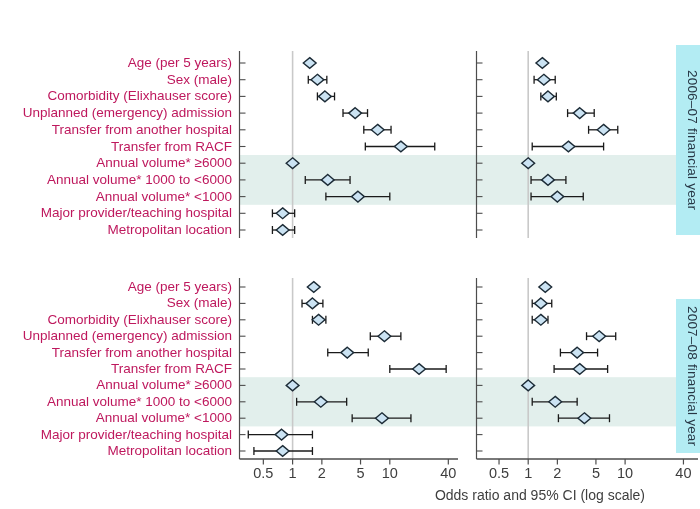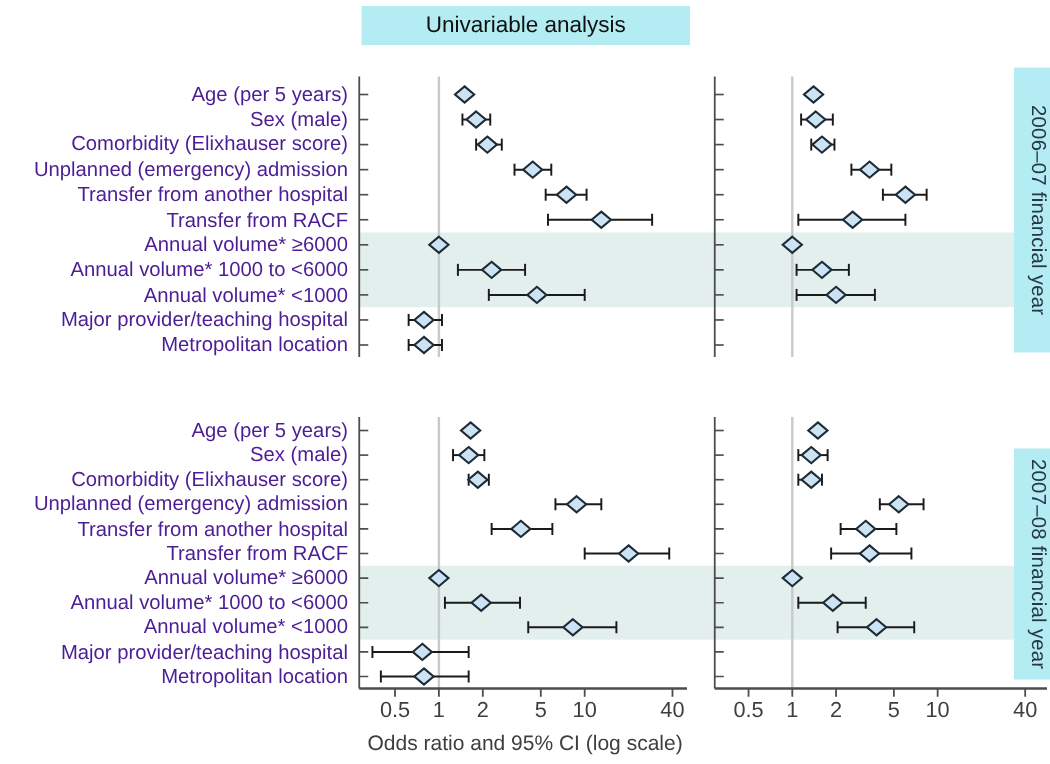--- a/index.html
+++ b/index.html
@@ -7,31 +7,30 @@
        font-family:"Liberation Sans",sans-serif;}
   .hdr{position:absolute;top:4px;height:26px;line-height:26px;text-align:center;
        font-size:15px;color:#101010;}
   .hdr-uni{left:241px;width:219px;}
   .hdr-multi{left:477px;width:220px;}
   .sidebar{position:absolute;left:676px;width:24px;writing-mode:vertical-rl;
        text-align:center;font-size:13.5px;color:#273745;letter-spacing:0.2px;}
   .sb1{top:45px;height:190px;}
   .sb2{top:299px;height:154px;}
   .row-label{position:absolute;right:468px;height:16px;line-height:16px;
-       font-size:13.5px;color:#4c1d95;white-space:nowrap;text-align:right;}
-  .xlabel{position:absolute;left:245px;width:400px;top:487px;text-align:left;
+       font-size:13.5px;color:#be185d;white-space:nowrap;text-align:right;}
+  .xlabel{position:absolute;left:245px;width:400px;top:487px;text-align:right;
        font-size:14px;color:#3e3e3e;}
   svg{position:absolute;left:0;top:0;}
   svg text{font-family:"Liberation Sans",sans-serif;font-size:14.5px;fill:#3e3e3e;}
 </style>
 </head>
 <body>
 
 <div class="fig">
-  <div class="hdr hdr-uni" style="background: rgb(179, 236, 243);">Univariable analysis</div>
   <div class="sidebar sb1" style="background: rgb(179, 236, 243);">2006–07 financial year</div>
   <div class="sidebar sb2" style="background: rgb(179, 236, 243);">2007–08 financial year</div>
   <svg id="plot" width="700" height="509">
       <rect x="240" y="155" width="436" height="49.79999999999998" fill="#e2efec"></rect>
       <rect x="240" y="377.2" width="436" height="49.19999999999999" fill="#e2efec"></rect>
       <line x1="292.6" y1="51" x2="292.6" y2="238" stroke="#c9c9c9" stroke-width="1.6"></line>
       <line x1="239.5" y1="51" x2="239.5" y2="238" stroke="#4d4d4d" stroke-width="1.2"></line>
       <line x1="239.5" y1="63" x2="245.5" y2="63" stroke="#4d4d4d" stroke-width="1.1"></line>
       <line x1="239.5" y1="79.7" x2="245.5" y2="79.7" stroke="#4d4d4d" stroke-width="1.1"></line>
       <line x1="239.5" y1="96.4" x2="245.5" y2="96.4" stroke="#4d4d4d" stroke-width="1.1"></line>

